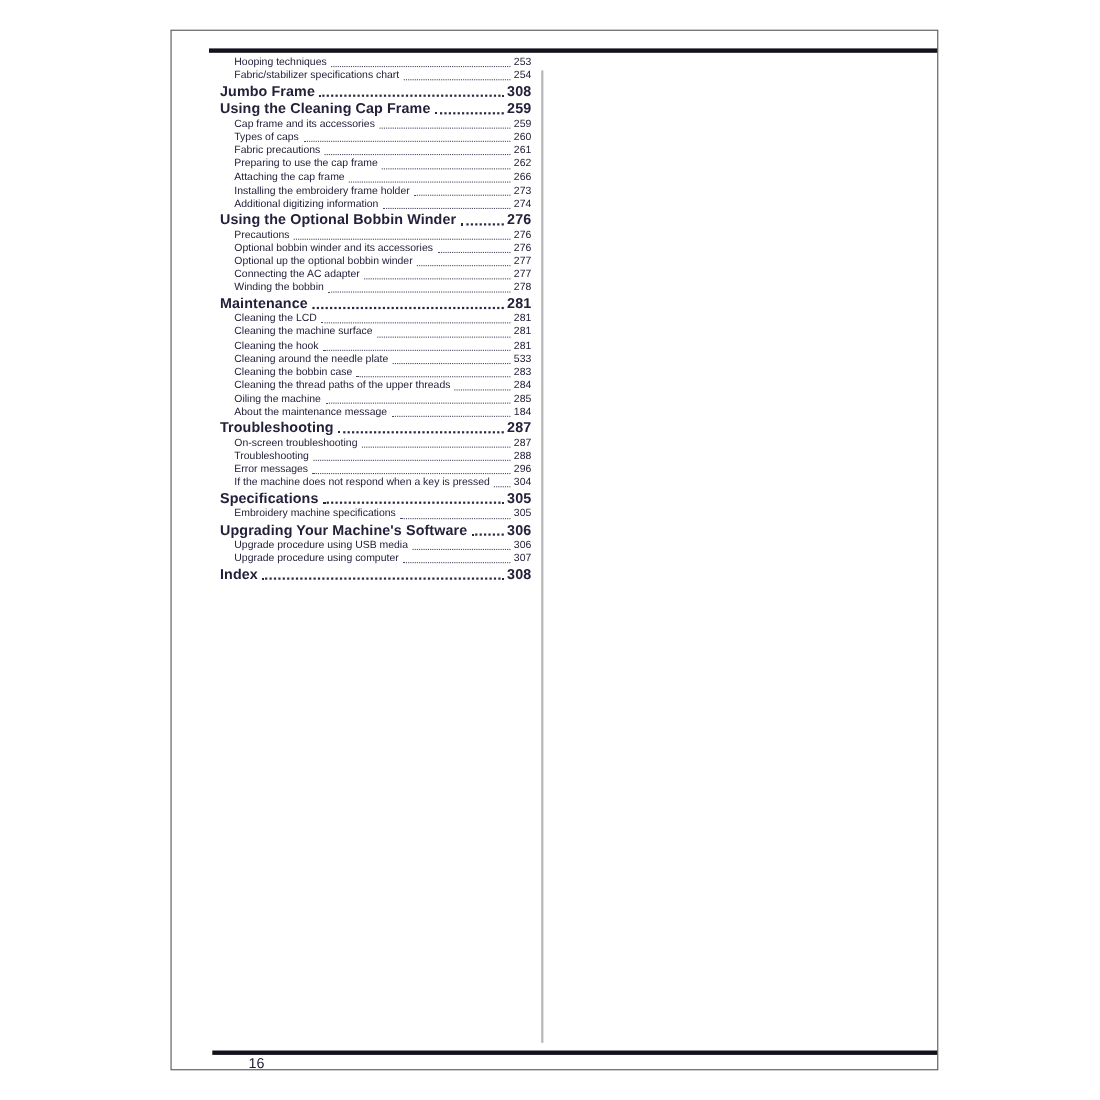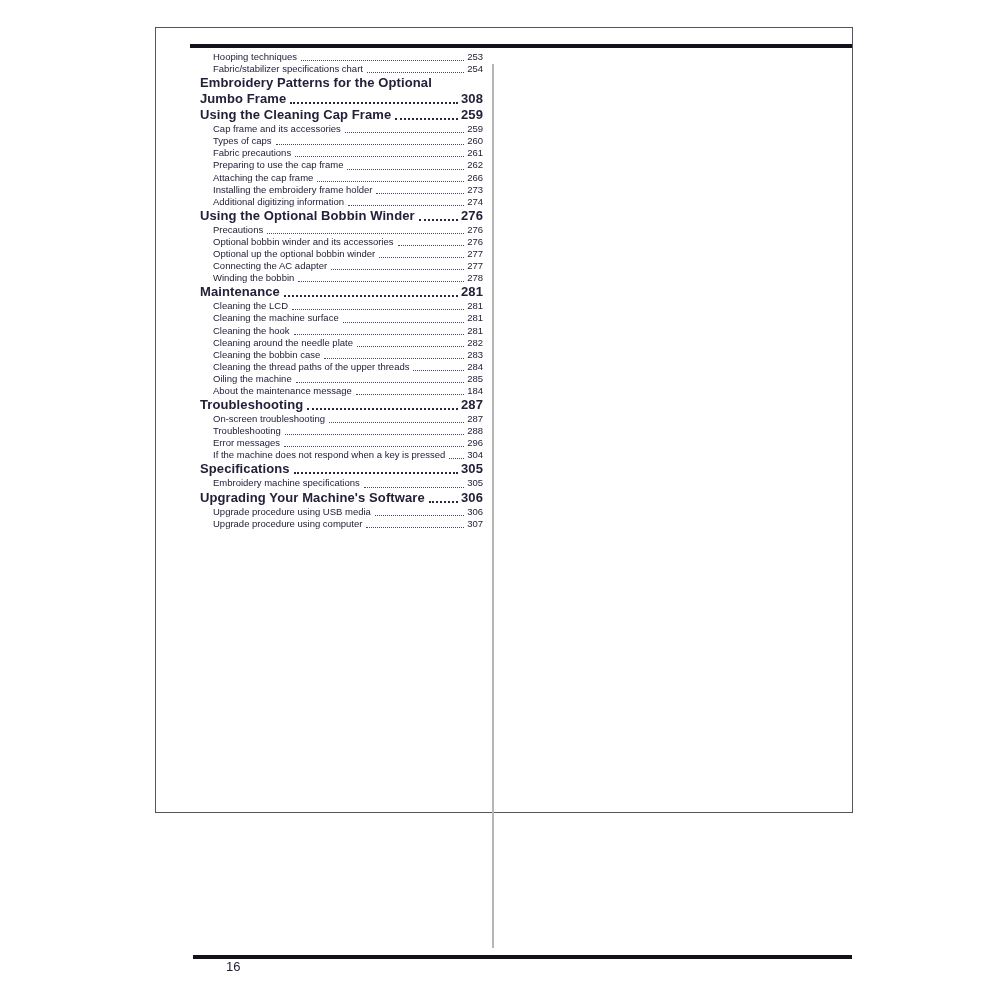--- a/index.html
+++ b/index.html
@@ -5,21 +5,21 @@
   * { margin:0; padding:0; box-sizing:border-box; }
   html, body {
     width:1000px; height:1000px;
     background:#ffffff;
     font-family:"Liberation Sans", sans-serif;
     position:relative;
     overflow:hidden;
   }
   .page {
     position:absolute; left:155px; top:27px;
-    width:698px; height:786px;
+    width:698px; height:946px;
     background:#ffffff;
     border:1px solid #55555c;
   }
   .top-rule {
     position:absolute; left:34px; right:0; top:16px; height:4px;
     background:#12121c;
   }
   .bottom-rule {
     position:absolute; left:37px; right:0; top:927px; height:4px;
     background:#12121c;
@@ -58,23 +58,20 @@
       <div class="toc-row sub">
         <span class="t">Hooping techniques</span>
         <span class="leader"></span>
         <span class="pg">253</span>
       </div>
       <div class="toc-row sub">
         <span class="t">Fabric/stabilizer specifications chart</span>
         <span class="leader"></span>
         <span class="pg">254</span>
       </div>
-      <div class="toc-row heading wrap-first">
-        <span class="t">Embroidery Patterns for the Optional</span>
-      </div>
       <div class="toc-row heading">
         <span class="t">Jumbo Frame</span>
         <span class="leader"></span>
         <span class="pg">308</span>
       </div>
       <div class="toc-row heading">
         <span class="t">Using the Cleaning Cap Frame</span>
         <span class="leader"></span>
         <span class="pg">259</span>
       </div>
@@ -159,21 +156,21 @@
         <span class="pg">281</span>
       </div>
       <div class="toc-row sub">
         <span class="t">Cleaning the hook</span>
         <span class="leader"></span>
         <span class="pg">281</span>
       </div>
       <div class="toc-row sub">
         <span class="t">Cleaning around the needle plate</span>
         <span class="leader"></span>
-        <span class="pg">282</span>
+        <span class="pg">533</span>
       </div>
       <div class="toc-row sub">
         <span class="t">Cleaning the bobbin case</span>
         <span class="leader"></span>
         <span class="pg">283</span>
       </div>
       <div class="toc-row sub">
         <span class="t">Cleaning the thread paths of the upper threads</span>
         <span class="leader"></span>
         <span class="pg">284</span>
@@ -230,18 +227,23 @@
       </div>
       <div class="toc-row sub">
         <span class="t">Upgrade procedure using USB media</span>
         <span class="leader"></span>
         <span class="pg">306</span>
       </div>
       <div class="toc-row sub">
         <span class="t">Upgrade procedure using computer</span>
         <span class="leader"></span>
         <span class="pg">307</span>
+      </div>
+      <div class="toc-row heading">
+        <span class="t">Index</span>
+        <span class="leader"></span>
+        <span class="pg">308</span>
       </div>
     </div>
   <div class="divider"></div>
   <div class="bottom-rule"></div>
   <div class="page-number">16</div>
 </div>
 
 </body></html>

